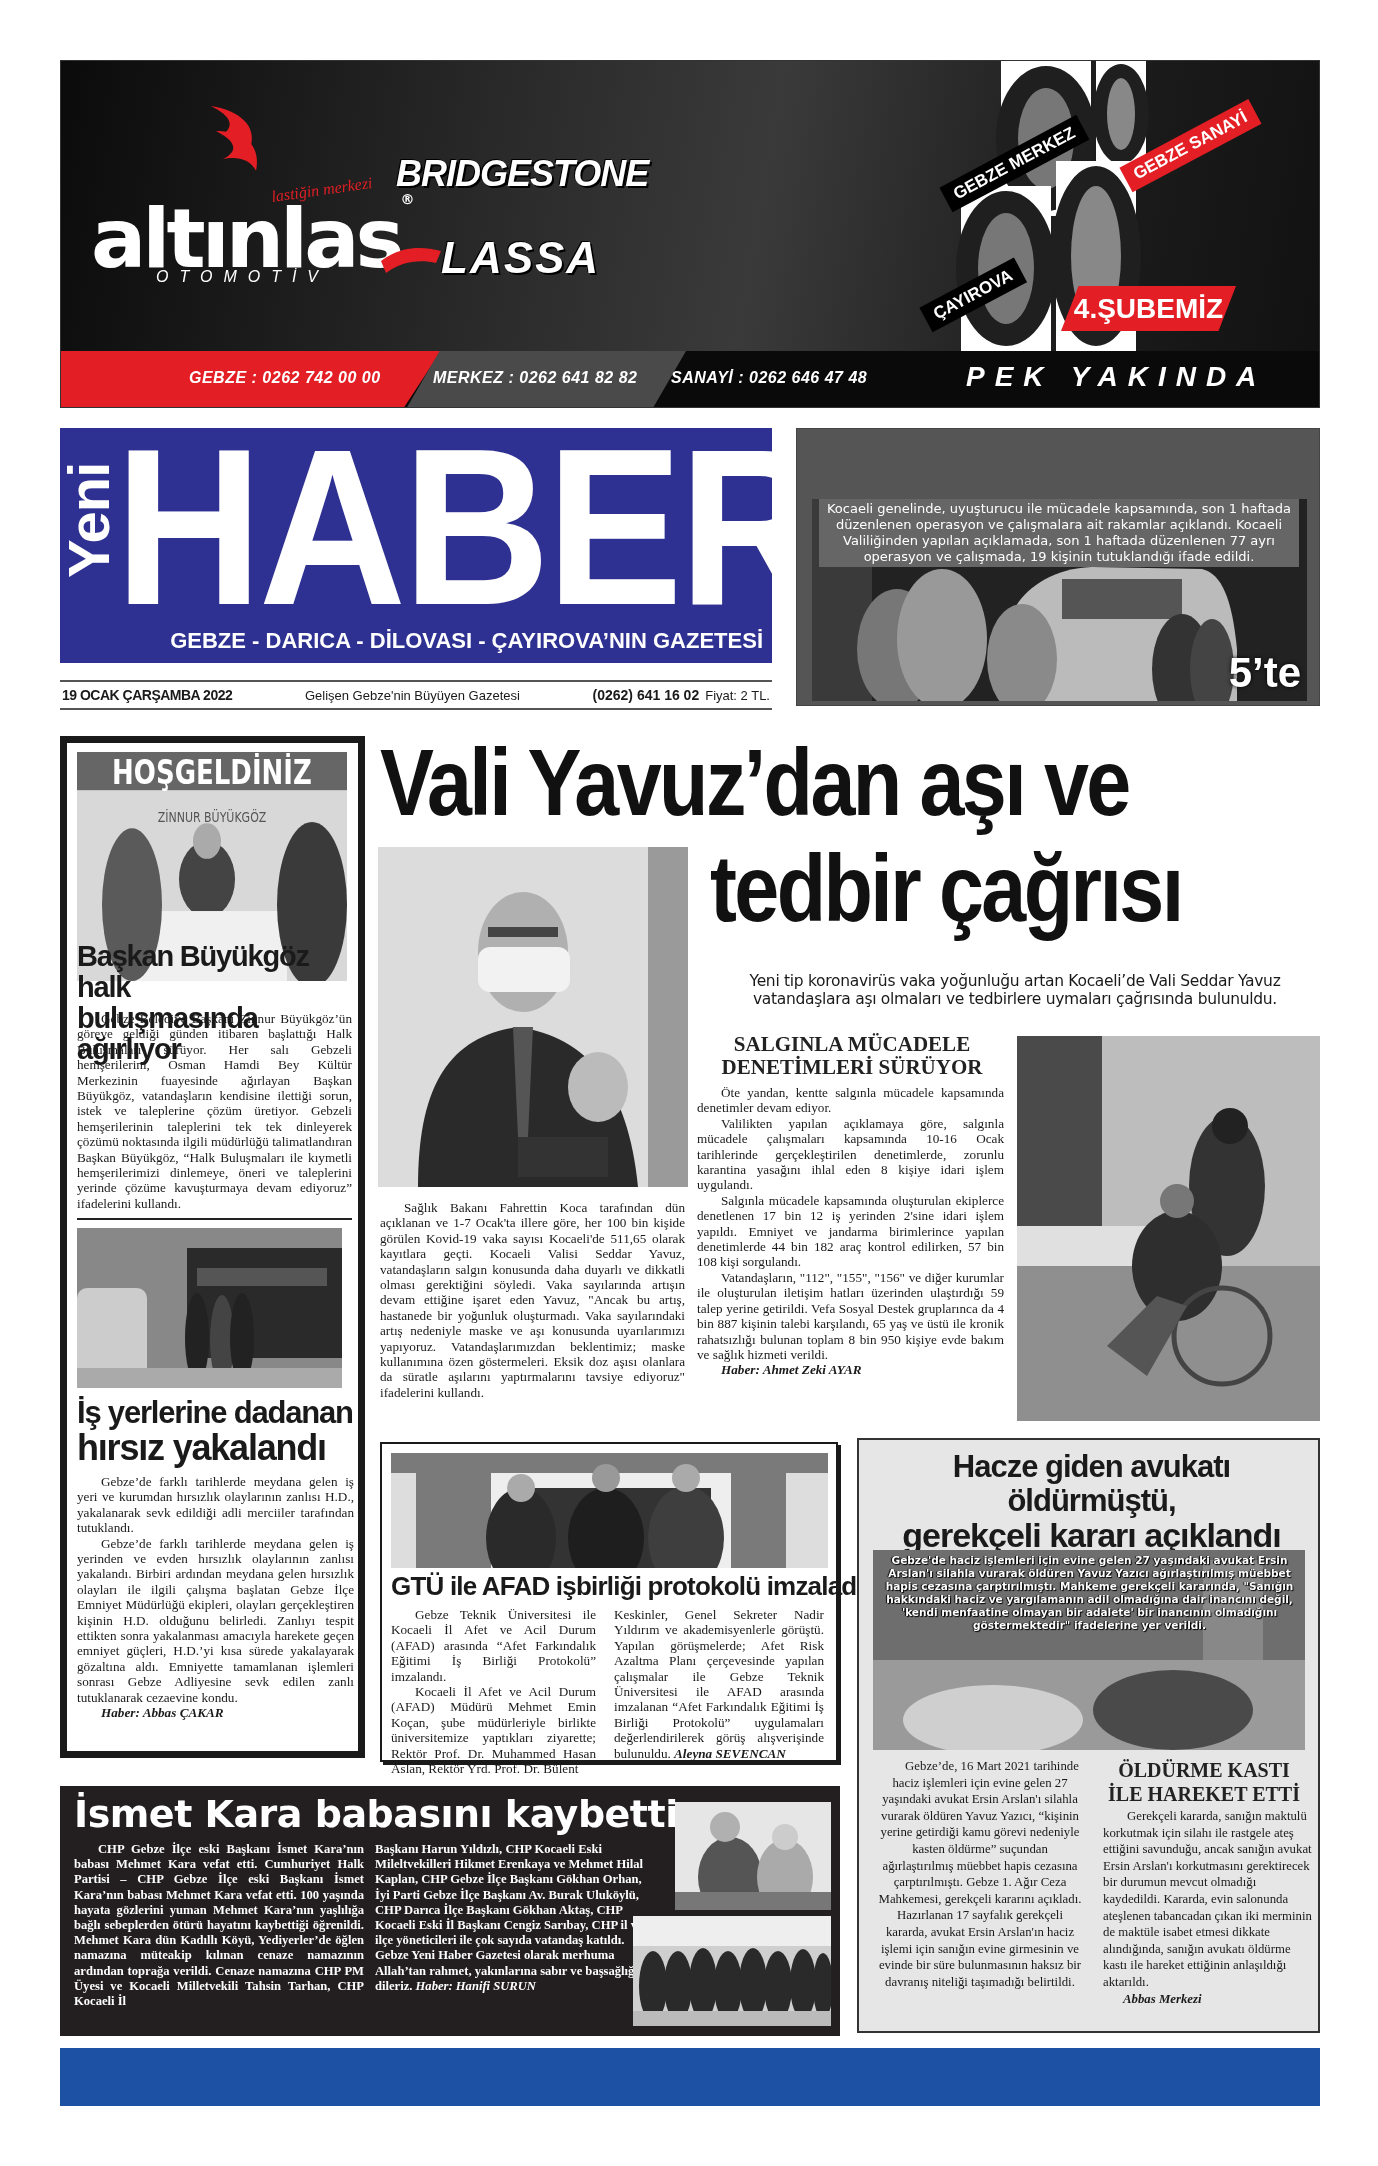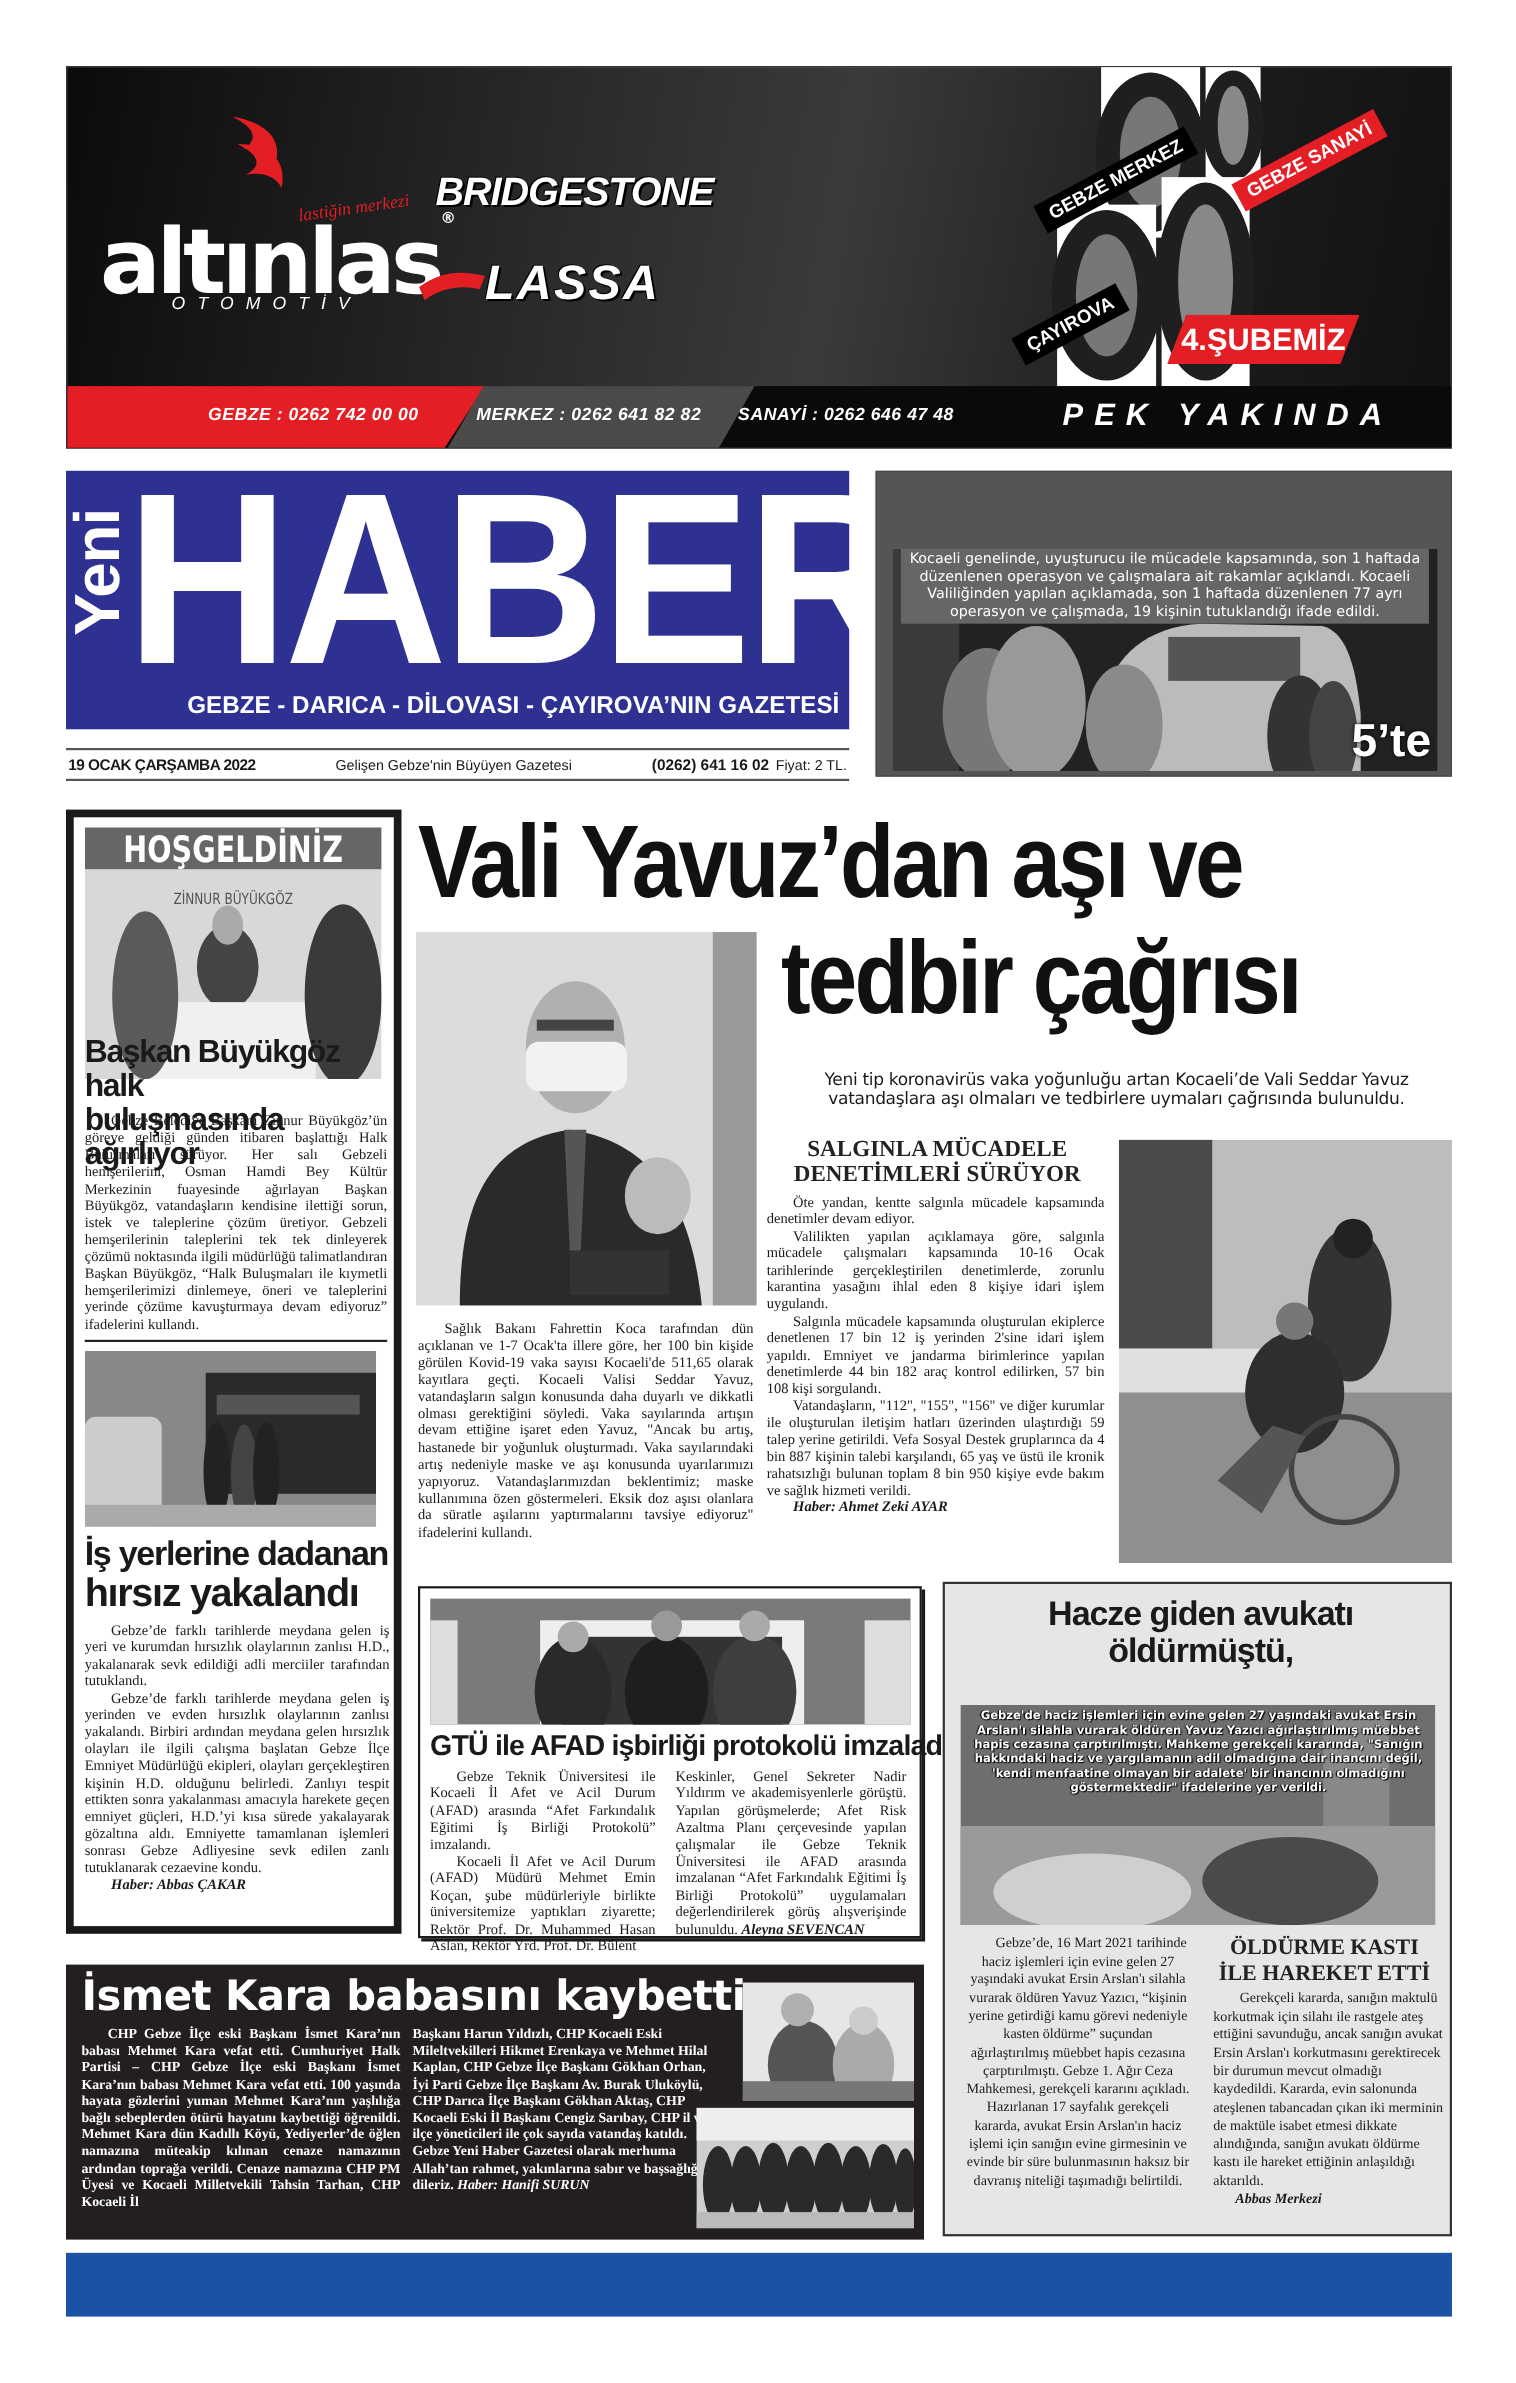--- a/index.html
+++ b/index.html
@@ -262,20 +262,21 @@
     <p>Kocaeli İl Afet ve Acil Durum (AFAD) Müdürü Mehmet Emin Koçan, şube müdürleriyle birlikte üniversitemize yaptıkları ziyarette; Rektör Prof. Dr. Muhammed Hasan Aslan, Rektör Yrd. Prof. Dr. Bülent</p>
   </div>
   <div class="abs body-text" style="left:232px;top:163px;width:210px;">
     <span>Keskinler, Genel Sekreter Nadir Yıldırım ve akademisyenlerle görüştü. Yapılan görüşmelerde; Afet Risk Azaltma Planı çerçevesinde yapılan çalışmalar ile Gebze Teknik Üniversitesi ile AFAD arasında imzalanan “Afet Farkındalık Eğitimi İş Birliği Protokolü” uygulamaları değerlendirilerek görüş alışverişinde bulunuldu.</span> <span class="byline">Aleyna SEVENCAN</span>
   </div>
 </div>
 
 <div id="hacze" class="abs">
   <h2>
     <div>Hacze giden avukatı öldürmüştü,</div>
+    <div style="font-size:34px">gerekçeli kararı açıklandı</div>
   </h2>
   <div class="photo" style="left:14px;top:110px;width:432px;height:200px">
     <svg viewBox="0 0 432 200" preserveAspectRatio="none">
       <rect width="432" height="200" fill="#6e6e6e"></rect>
       <rect x="0" y="110" width="432" height="90" fill="#9a9a9a"></rect>
       <ellipse cx="120" cy="170" rx="90" ry="35" fill="#cfcfcf"></ellipse>
       <ellipse cx="300" cy="160" rx="80" ry="40" fill="#4a4a4a"></ellipse>
       <rect x="330" y="10" width="60" height="100" fill="#888"></rect>
     </svg>
   </div>

